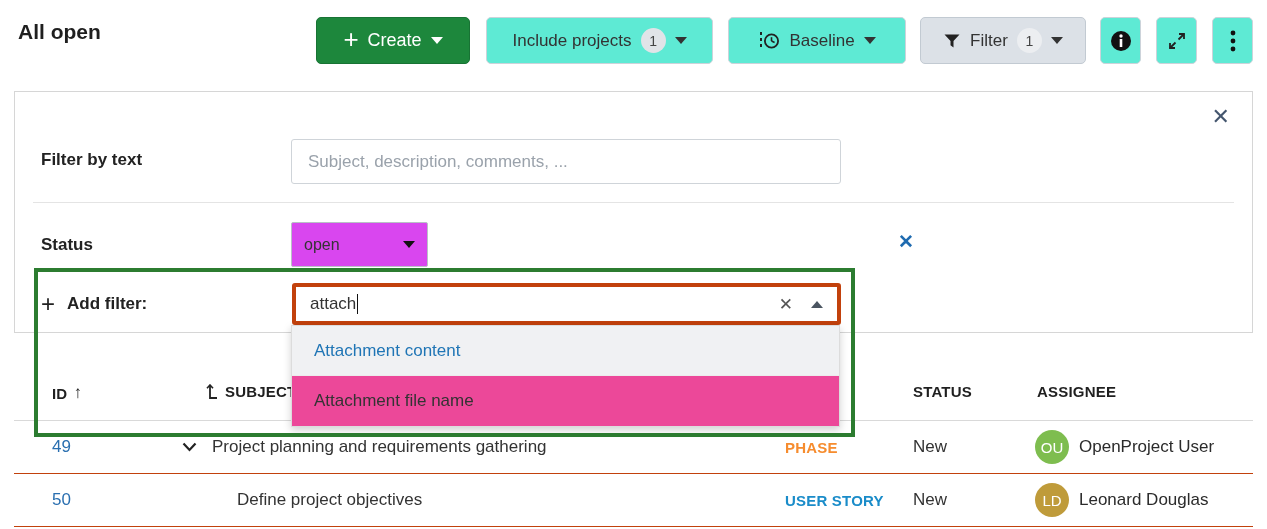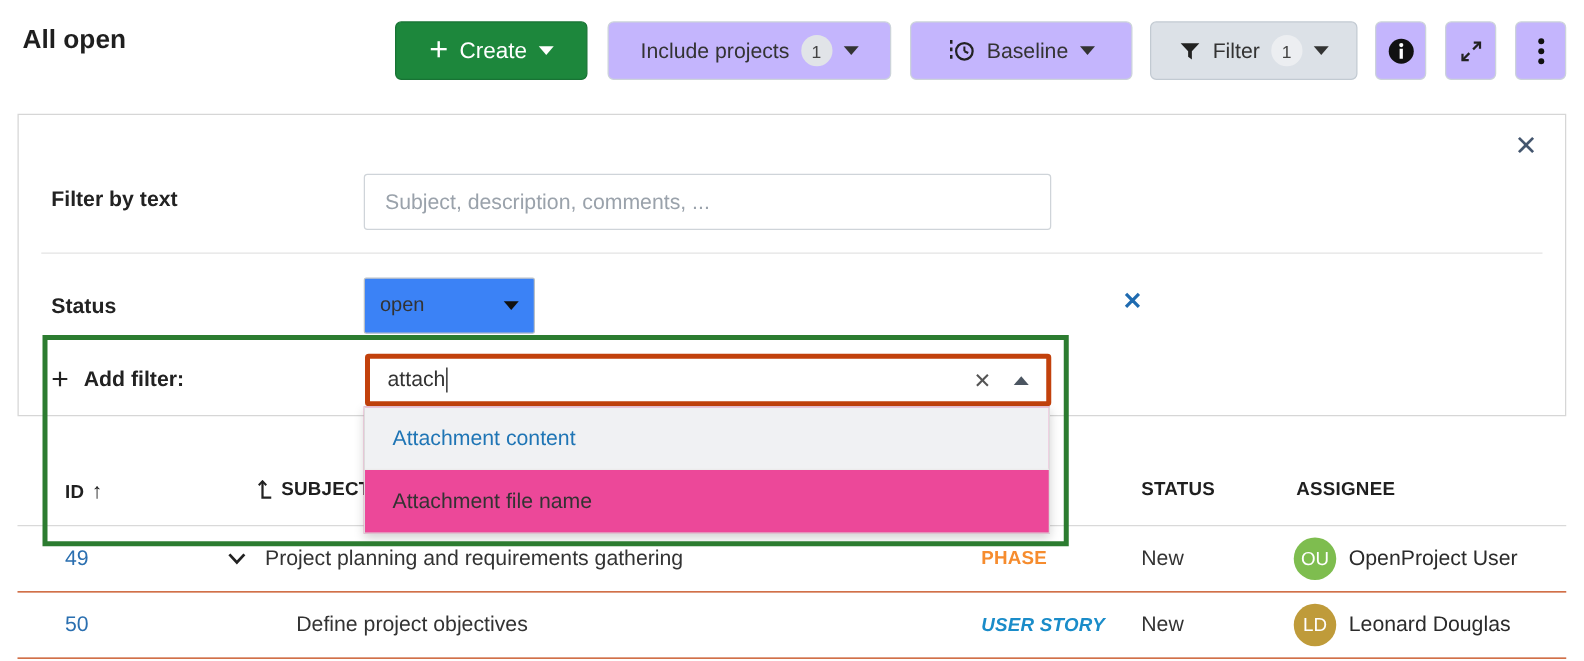--- a/index.html
+++ b/index.html
@@ -3,21 +3,21 @@
 <meta charset="utf-8">
 <style>
   * { margin:0; padding:0; box-sizing:border-box; }
   html,body { background:#fff; }
   body { font-family:"Liberation Sans", sans-serif; color:#333; }
   .stage { position:relative; width:1267px; height:529px; background:#fff; overflow:hidden; }
 
   
   .page-title { position:absolute; left:18px; top:20px; font-size:21px; font-weight:700; color:#1f1f1f; }
   .btn { position:absolute; top:17px; height:47px; display:flex; align-items:center; justify-content:center;
-         background:#c4b5fd; border:1px solid #ccd3da; border-radius:5px; font-size:17px; color:#333; cursor:pointer; gap:9px; }
+         background:#5eead4; border:1px solid #ccd3da; border-radius:5px; font-size:17px; color:#333; cursor:pointer; gap:9px; }
   .btn.icon-only { width:41px; }
   .btn-create { left:316px; width:154px; background:#1d873c; border:1px solid #187334; color:#fff; font-size:18px; }
   .btn-include { left:486px; width:227px; }
   .btn-baseline { left:728px; width:178px; }
   .btn-filter { left:920px; width:166px; background:#dce1e7; border-color:#c2cad2; }
   .btn-info { left:1100px; }
   .btn-expand { left:1156px; }
   .btn-kebab { left:1212px; }
   .plus-glyph { font-size:26px; font-weight:300; line-height:1; margin-top:-3px; }
   .caret-down { width:0; height:0; border-left:6px solid transparent; border-right:6px solid transparent; border-top:7px solid currentColor; display:inline-block; }
@@ -27,21 +27,21 @@
 
   
   .filter-panel { position:absolute; left:14px; top:91px; width:1239px; height:242px; background:#fff; border:1px solid #d6d6d6; }
   .panel-close { position:absolute; right:22px; top:14px; font-size:22px; color:#44566e; cursor:pointer; line-height:1; }
   .flabel { position:absolute; left:26px; font-size:17px; font-weight:700; color:#222; }
   .text-input { position:absolute; left:276px; width:550px; height:45px; border:1px solid #cfd4d9; border-radius:3px;
                 font-family:"Liberation Sans", sans-serif; font-size:17px; color:#333; padding:0 14px; }
   .text-input::placeholder { color:#9aa2ab; }
   .panel-divider { position:absolute; left:18px; right:18px; top:110px; border-top:1px solid #e4e4e4; }
   .status-select { position:absolute; left:276px; top:130px; width:137px; height:45px; border:1px solid #b9c0c7; border-radius:2px;
-                   background:#3b82f6; display:flex; align-items:center; justify-content:space-between; padding:0 12px; font-size:16px; cursor:pointer; }
+                   background:#d946ef; display:flex; align-items:center; justify-content:space-between; padding:0 12px; font-size:16px; cursor:pointer; }
   .status-select .caret-down { border-top-color:#111; }
   .status-remove { position:absolute; left:883px; top:140px; color:#1f6bb0; font-size:19px; font-weight:700; cursor:pointer; line-height:1; }
   .add-filter-row { position:absolute; left:26px; top:200px; display:flex; align-items:center; gap:12px; }
   .add-plus { font-size:24px; font-weight:300; color:#222; line-height:1; }
   .autocomplete { position:absolute; left:277px; top:191px; width:549px; height:42px; border:4px solid #c2410c; border-radius:3px;
                   background:#fff; display:flex; align-items:center; padding:0 14px; font-size:17px; }
   .cursor-bar { display:inline-block; width:1px; height:20px; background:#111; margin-left:1px; }
   .ac-clear { margin-left:auto; color:#555; font-size:17px; cursor:pointer; }
   .caret-up { width:0; height:0; border-left:6px solid transparent; border-right:6px solid transparent; border-bottom:7px solid #4b5561; margin-left:18px; cursor:pointer; }
 
@@ -219,21 +219,21 @@
       <span class="rcell cell-status">New</span>
       <span class="rcell cell-assignee">
         <span class="avatar" style="background-color: rgb(126, 189, 79);">OU</span>
         <span class="assignee-name">OpenProject User</span>
       </span>
     </div>
 
     <div class="wp-row">
       <span class="rcell cell-id">50</span>
       <span class="rcell cell-subject indented">Define project objectives</span>
-      <span class="rcell cell-type" style="color: rgb(26, 140, 201); font-style: italic;">USER STORY</span>
+      <span class="rcell cell-type" style="color: rgb(26, 140, 201);">USER STORY</span>
       <span class="rcell cell-status">New</span>
       <span class="rcell cell-assignee">
         <span class="avatar" style="background-color: rgb(191, 155, 58);">LD</span>
         <span class="assignee-name">Leonard Douglas</span>
       </span>
     </div>
   </div>
 
 </div>
 

